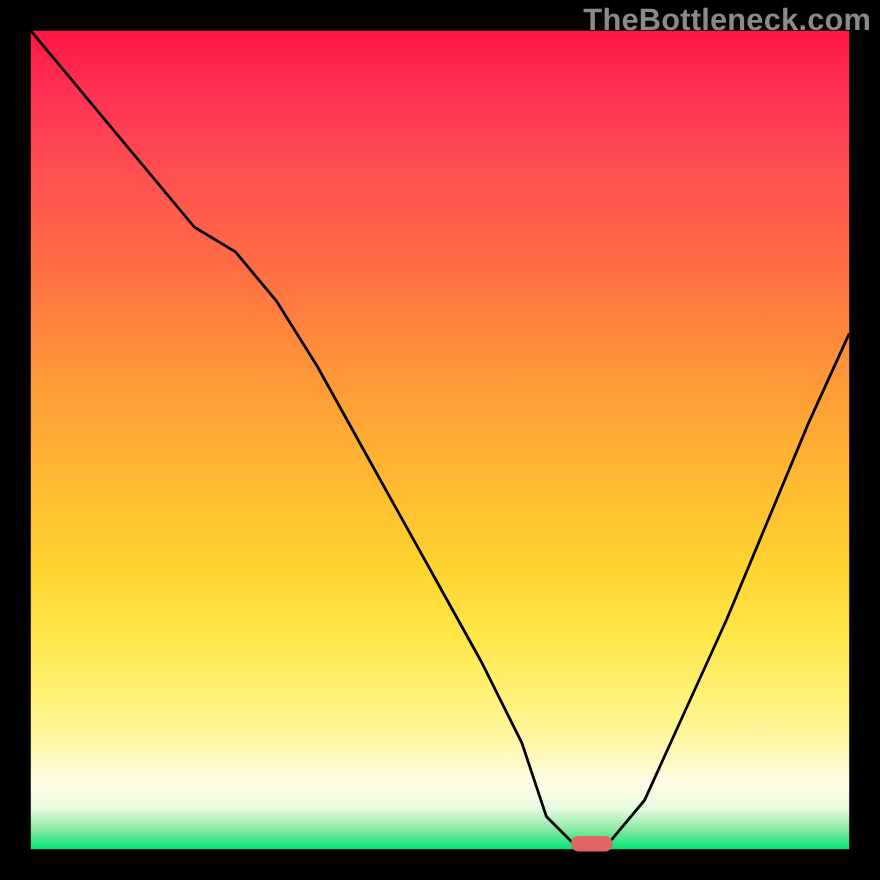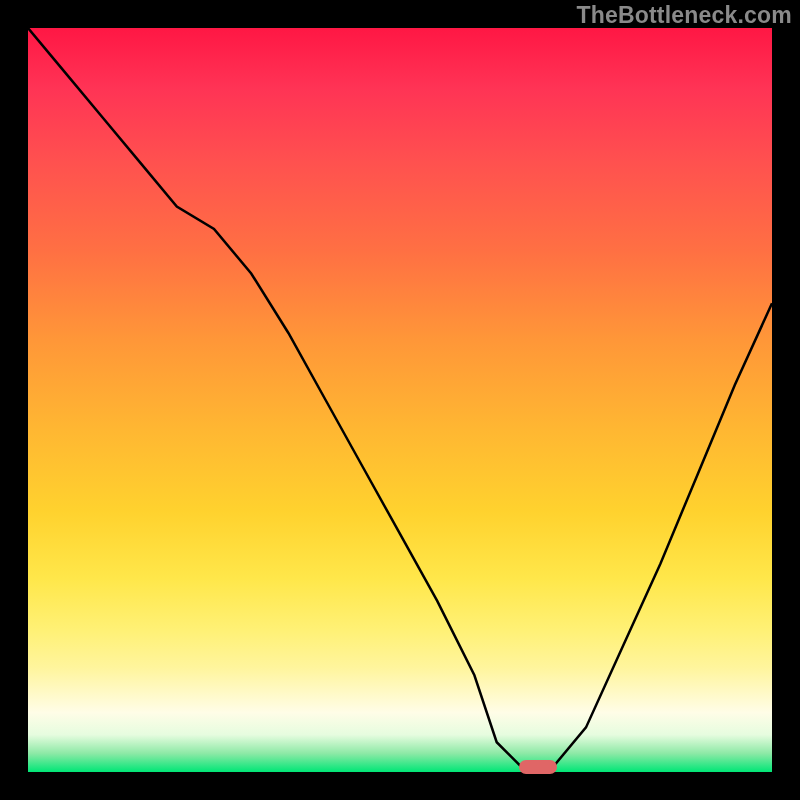--- a/index.html
+++ b/index.html
@@ -14,21 +14,21 @@
     position: relative;
     width: 800px;
     height: 800px;
     background: #000;
   }
   .watermark {
     position: absolute;
     top: 2px;
     right: 8px;
     font-family: Arial, Helvetica, sans-serif;
-    font-size: 23px;
+    font-size: 28px;
     font-weight: bold;
     color: #8a8a8a;
     letter-spacing: 0.2px;
   }
   .plot {
     position: absolute;
     left: 28px;
     top: 28px;
     width: 744px;
     height: 744px;

